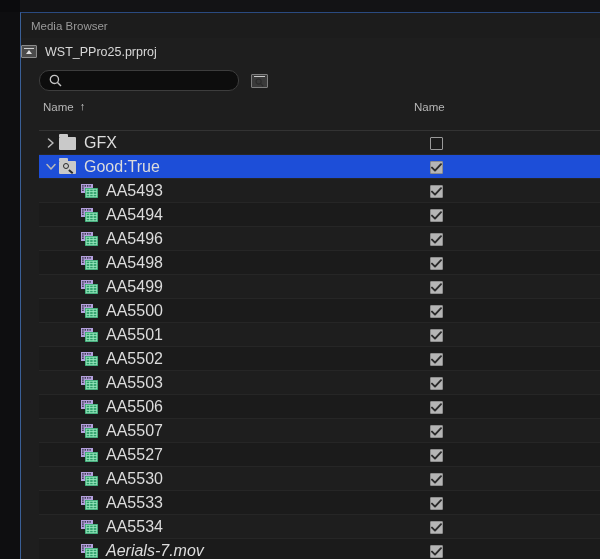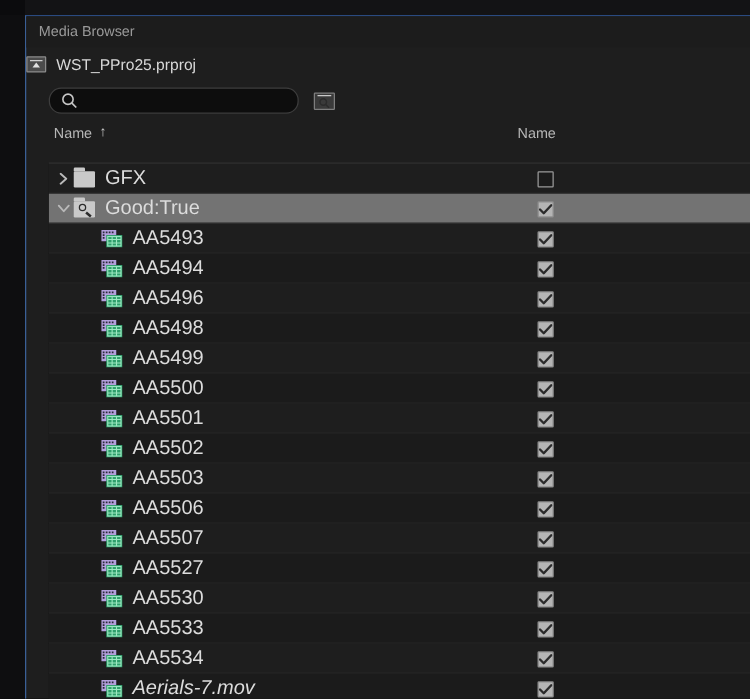--- a/index.html
+++ b/index.html
@@ -100,21 +100,21 @@
   
   .table{
     position:absolute;left:18px;top:117px;right:0;bottom:0;
     background:#1b1b1b;border-top:1px solid #333;overflow:hidden;
   }
   .row{
     height:24px;display:flex;align-items:center;position:relative;
     border-bottom:1px solid #262626;background:#1e1e1e;box-sizing:border-box;
   }
   .row.alt{background:#1b1b1b;}
-  .row.selected{background:#737373;}
+  .row.selected{background:#1d4ed8;}
   .row .indent{flex:0 0 auto;}
   .twisty{
     width:16px;height:24px;display:flex;align-items:center;justify-content:center;
     color:#b9b9b9;font-size:10px;flex:0 0 auto;
   }
   .twisty svg{display:block;}
   .row-label{font-size:16px;color:#dcdcdc;white-space:nowrap;}
   .row-label.italic{font-style:italic;}
   .row-icon{width:17px;height:14px;margin-right:8px;flex:0 0 auto;position:relative;}
   .good-cell{position:absolute;left:391px;top:0;height:24px;display:flex;align-items:center;}

